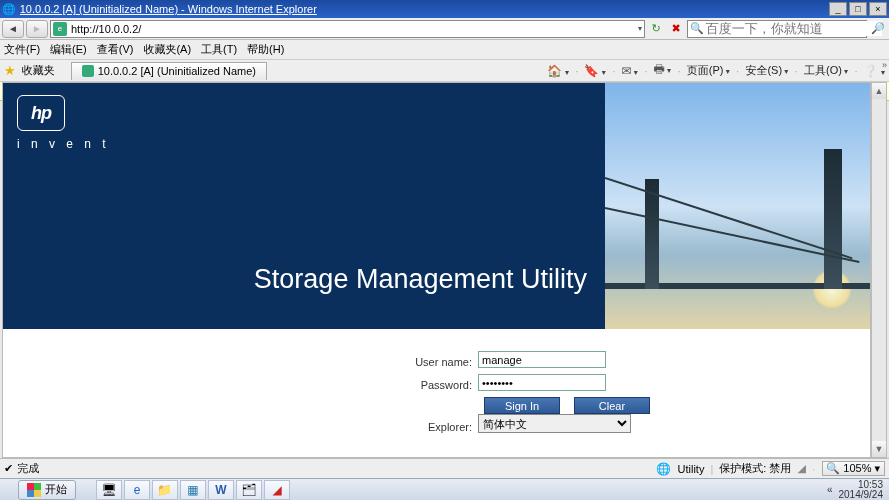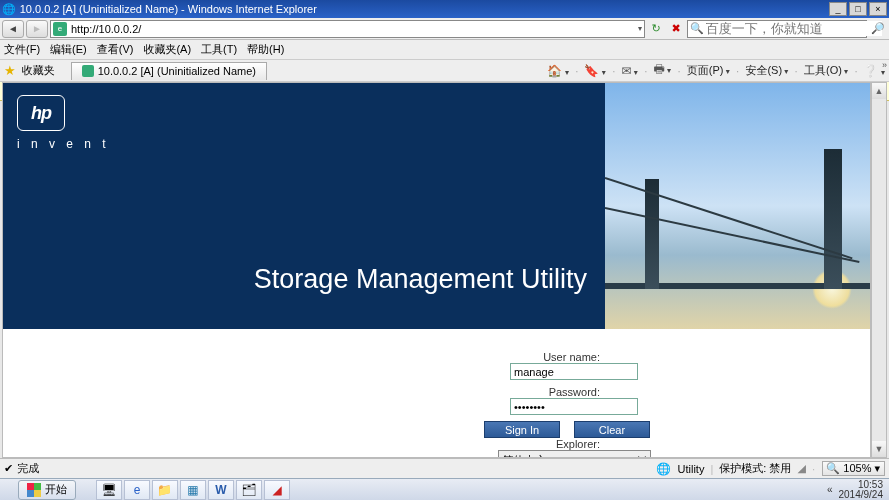--- a/index.html
+++ b/index.html
@@ -1,21 +1,21 @@
 <!DOCTYPE html>
 <html><head>
 <meta charset="utf-8">
 <style>
 * { box-sizing: border-box; margin: 0; padding: 0; font-family: "Microsoft YaHei", Tahoma, Arial, sans-serif; }
 body { width: 889px; height: 500px; background: #e8e8e8; overflow: hidden; font-size: 11px; position: relative; }
 
 
 .titlebar { height: 18px; background: linear-gradient(#1b4aa0,#2a62c8); color: #fff; display: flex; align-items: center; padding: 0 2px; font-size: 11px; }
 .titlebar .icon-ie { margin-right: 4px; }
-.titlebar .title { flex: 1; white-space: nowrap; overflow: hidden; }
+.titlebar .title { flex: 1; white-space: nowrap; overflow: hidden; text-decoration: underline; }
 .titlebar .winbtns { display: flex; gap: 2px; }
 .titlebar .winbtns span { width: 18px; height: 14px; background: #d8d8d8; border: 1px solid #888; display: inline-flex; align-items: center; justify-content: center; color: #000; font-size: 9px; line-height: 1; }
 
 
 .addrrow { height: 22px; background: #eee; border-bottom: 1px solid #bbb; display: flex; align-items: center; padding: 0 2px; gap: 2px; }
 .navbtn { width: 22px; height: 18px; background: linear-gradient(#fafafa,#ddd); border: 1px solid #aaa; border-radius: 3px; display: inline-flex; align-items: center; justify-content: center; font-size: 10px; color: #444; }
 .addrbox { flex: 1; height: 18px; background: #fff; border: 1px solid #888; display: flex; align-items: center; padding: 0 2px; gap: 4px; }
 .addrbox .favicon { width: 14px; height: 14px; background: #3a7; border-radius: 2px; display: inline-flex; align-items: center; justify-content: center; color: #fff; font-size: 8px; }
 .addrbox input { border: none; outline: none; font-size: 11px; flex: 1; }
 .searchbox { width: 180px; height: 18px; background: #fff; border: 1px solid #888; display: flex; align-items: center; padding: 0 2px; gap: 2px; }
@@ -59,21 +59,21 @@
 
 .bridge-road { position: absolute; left: 0; right: 0; bottom: 40px; height: 6px; background: #2a3c48; }
 .bridge-tower1 { position: absolute; left: 40px; bottom: 40px; width: 14px; height: 110px; background: linear-gradient(#1c2c36,#3b4e5a); }
 .bridge-tower2 { position: absolute; right: 28px; bottom: 40px; width: 18px; height: 140px; background: linear-gradient(#1c2c36,#3b4e5a); }
 .cable { position: absolute; border-top: 2px solid #2c3a42; transform-origin: left center; }
 .sun { position: absolute; right: 18px; bottom: 20px; width: 40px; height: 40px; background: radial-gradient(circle,#fffbe0,#f3e09a 60%,transparent 70%); border-radius: 50%; opacity: .9;}
 
 
 .loginarea { padding: 22px 0 0 0; display: flex; justify-content: flex-end; }
 .loginform { width: 320px; margin-right: 136px; font-size: 11px; color: #333; }
-.row { display: flex; align-items: center; margin-bottom: 6px; flex-direction: column; }
+.row { display: flex; align-items: flex-end; margin-bottom: 6px; }
 .row label { width: 64px; text-align: right; padding-right: 6px; }
 .row input[type=text], .row input[type=password] { width: 128px; height: 17px; border: 1px solid #7a9; background: #fff; padding: 0 3px; font-size: 11px; }
 .brow { display: flex; gap: 14px; margin: 4px 0 0 70px; }
 .btn { width: 76px; height: 17px; background: linear-gradient(#4a77b4,#2d5a97); color: #fff; border: 1px solid #1c3e6e; font-size: 11px; display: inline-flex; align-items: center; justify-content: center; cursor: pointer; }
 .row select { width: 153px; height: 19px; border: 1px solid #888; font-size: 11px; background: #efefef; }
 
 
 .vscroll { position: absolute; top: 82px; right: 2px; bottom: 42px; width: 16px; background: #e8e8e8; border: 1px solid #bbb; display: flex; flex-direction: column; align-items: center; }
 .vscroll .arr { height: 16px; display: flex; align-items: center; justify-content: center; color: #666; font-size: 9px; width: 100%; background: linear-gradient(#f8f8f8,#ddd);}
 .vscroll .track { flex: 1; }

